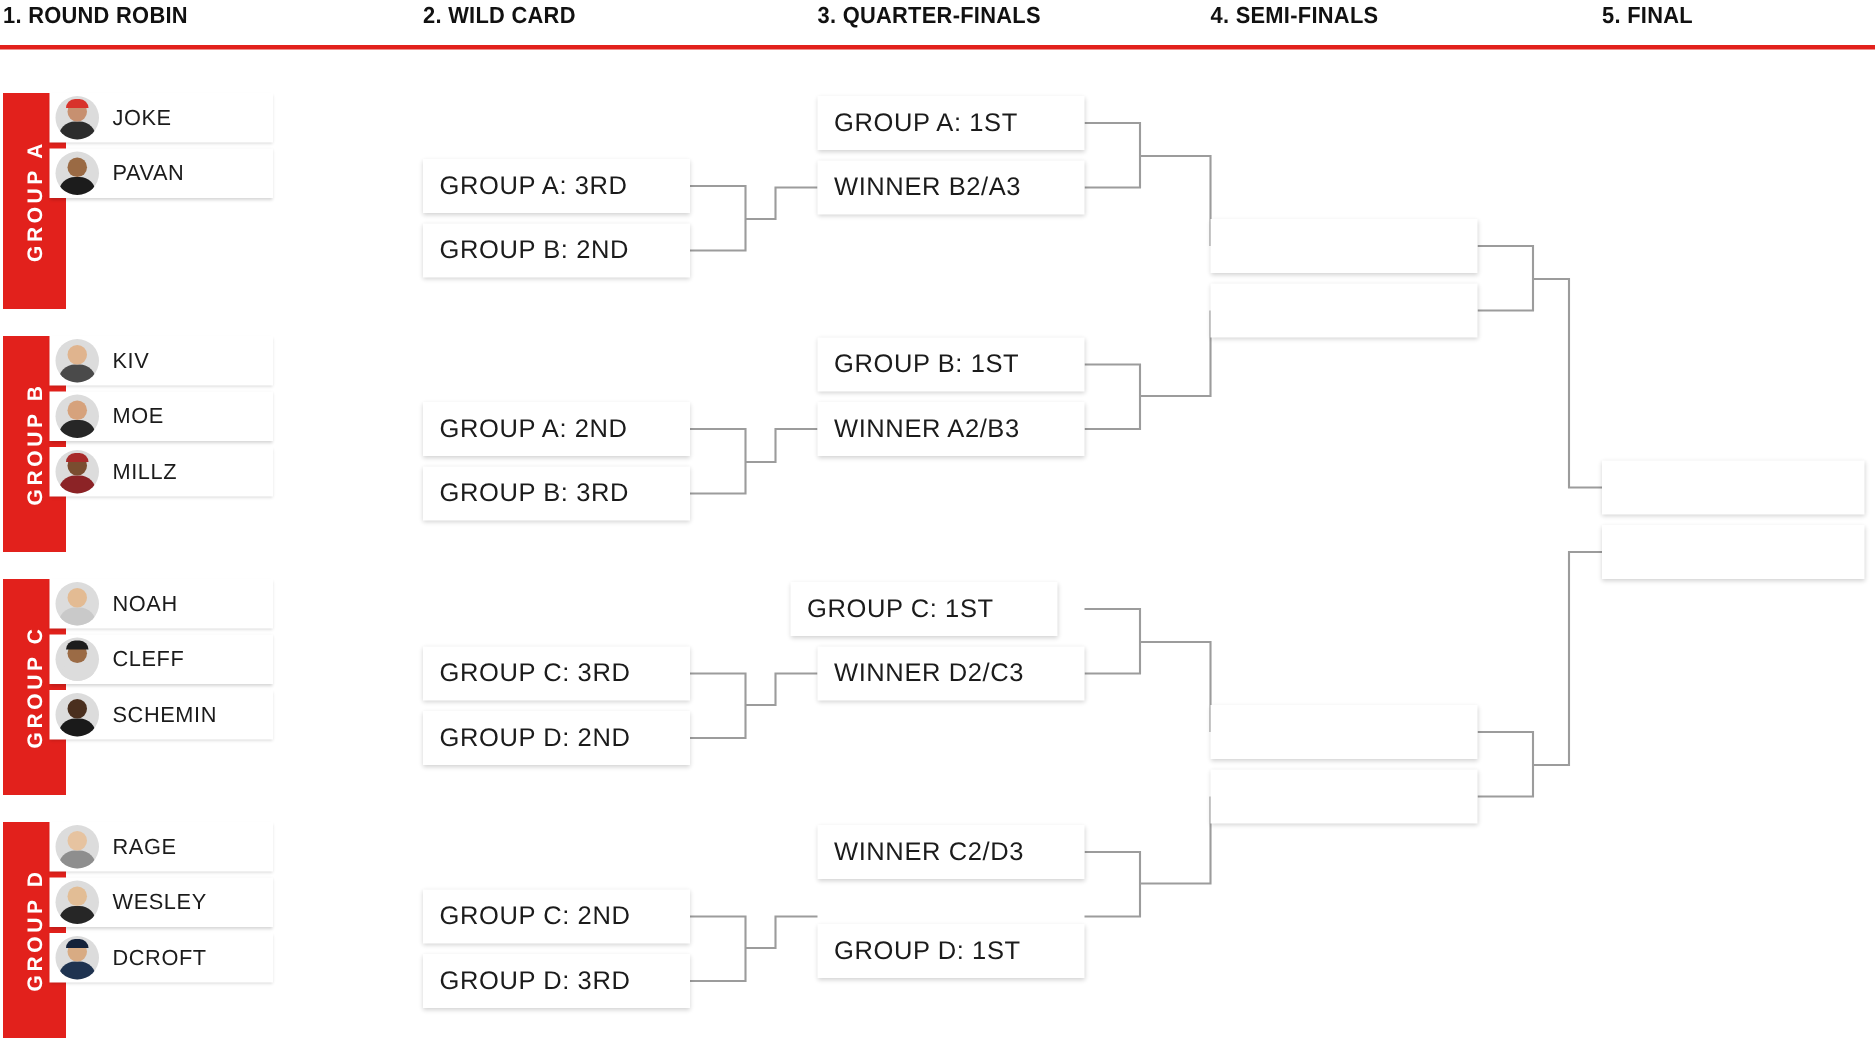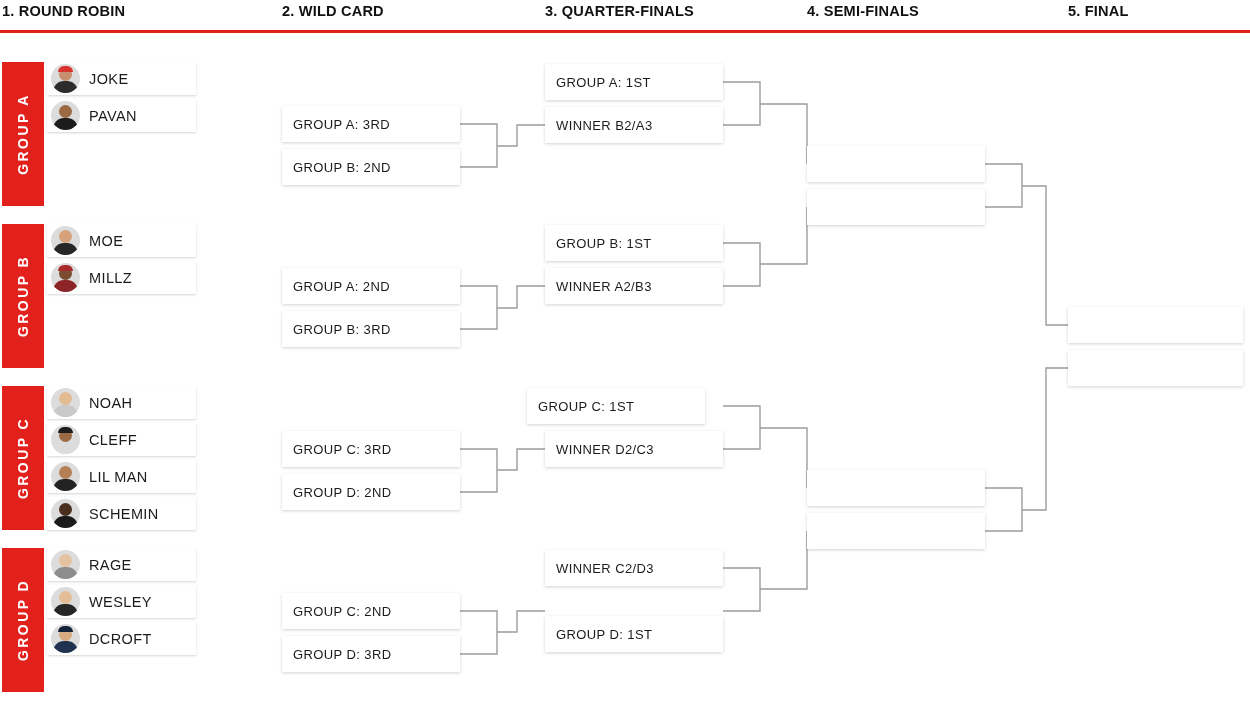--- a/index.html
+++ b/index.html
@@ -66,21 +66,21 @@
     transform: translate(-50%, -50%) rotate(-90deg);
     color: #ffffff;
     font-size: 14px;
     font-weight: 700;
     letter-spacing: 2.4px;
     white-space: nowrap;
     text-transform: uppercase;
   }
   .player-list {
     position: absolute;
-    left: 45px;
+    left: 31px;
     top: 0;
     width: 149px;
   }
   .player-row {
     position: relative;
     height: 33px;
     margin-bottom: 4px;
     background: #ffffff;
     box-shadow: 0 1px 2px rgba(0,0,0,0.17);
     display: flex;
@@ -139,21 +139,21 @@
   .match-box {
     position: absolute;
     height: 36px;
     background: #ffffff;
     box-shadow: 0 1px 3px rgba(0,0,0,0.18);
     display: flex;
     align-items: center;
   }
   .match-label {
     margin-left: 11px;
-    font-size: 13px;
+    font-size: 17px;
     font-weight: 500;
     letter-spacing: 0.4px;
     text-transform: uppercase;
     color: #1b1b1b;
     white-space: nowrap;
   }
   .box-wild   { width: 178px; }
   .box-qf     { width: 178px; }
   .box-sf     { width: 178px; }
   .box-final  { width: 175px; }
@@ -237,20 +237,27 @@
       </div>
     </div>
   </div>
 <div class="group-panel" style="top: 224px; height: 144px;">
     <div class="group-tab" style="height: 144px;">
       <span class="group-tab-label">GROUP B</span>
     </div>
     <div class="player-list">
       <div class="player-row">
         <div class="avatar">
+          <span class="body" style="background: rgb(74, 74, 74);"></span>
+          <span class="head" style="background: rgb(224, 180, 142);"></span>
+        </div>
+        <span class="player-name">KIV</span>
+      </div>
+      <div class="player-row">
+        <div class="avatar">
           <span class="body" style="background: rgb(38, 38, 38);"></span>
           <span class="head" style="background: rgb(214, 162, 124);"></span>
         </div>
         <span class="player-name">MOE</span>
       </div>
       <div class="player-row">
         <div class="avatar">
           <span class="body" style="background: rgb(140, 35, 38);"></span>
           <span class="head" style="background: rgb(122, 77, 48);"></span>
           <span class="cap" style="background: rgb(168, 42, 42);"></span>
@@ -274,27 +281,20 @@
       <div class="player-row">
         <div class="avatar">
           <span class="body" style="background: rgb(220, 220, 220);"></span>
           <span class="head" style="background: rgb(155, 107, 69);"></span>
           <span class="cap" style="background: rgb(29, 29, 29);"></span>
         </div>
         <span class="player-name">CLEFF</span>
       </div>
       <div class="player-row">
         <div class="avatar">
-          <span class="body" style="background: rgb(35, 35, 35);"></span>
-          <span class="head" style="background: rgb(181, 127, 85);"></span>
-        </div>
-        <span class="player-name">LIL MAN</span>
-      </div>
-      <div class="player-row">
-        <div class="avatar">
           <span class="body" style="background: rgb(26, 26, 26);"></span>
           <span class="head" style="background: rgb(74, 47, 30);"></span>
         </div>
         <span class="player-name">SCHEMIN</span>
       </div>
     </div>
   </div>
 <div class="group-panel" style="top: 548px; height: 144px;">
     <div class="group-tab" style="height: 144px;">
       <span class="group-tab-label">GROUP D</span>

